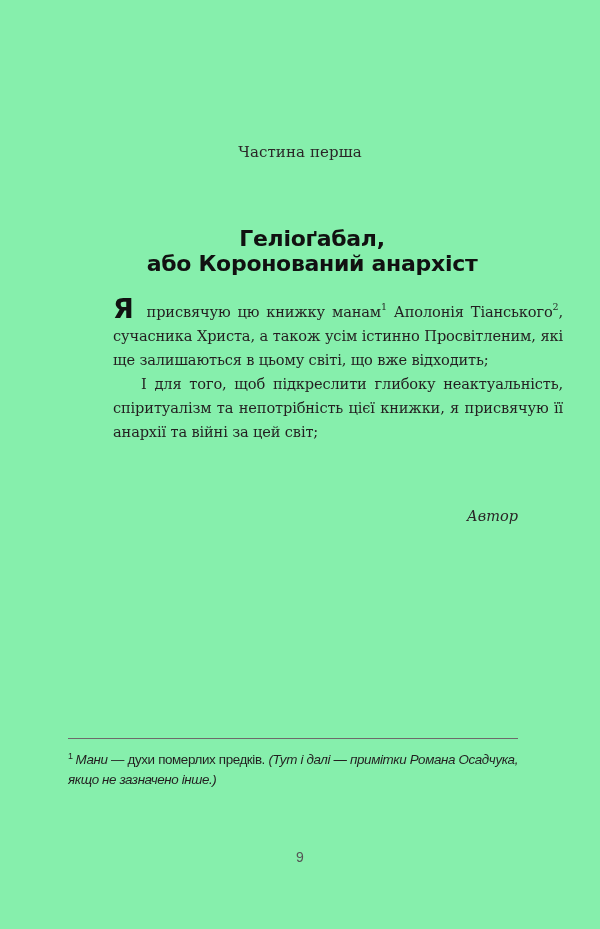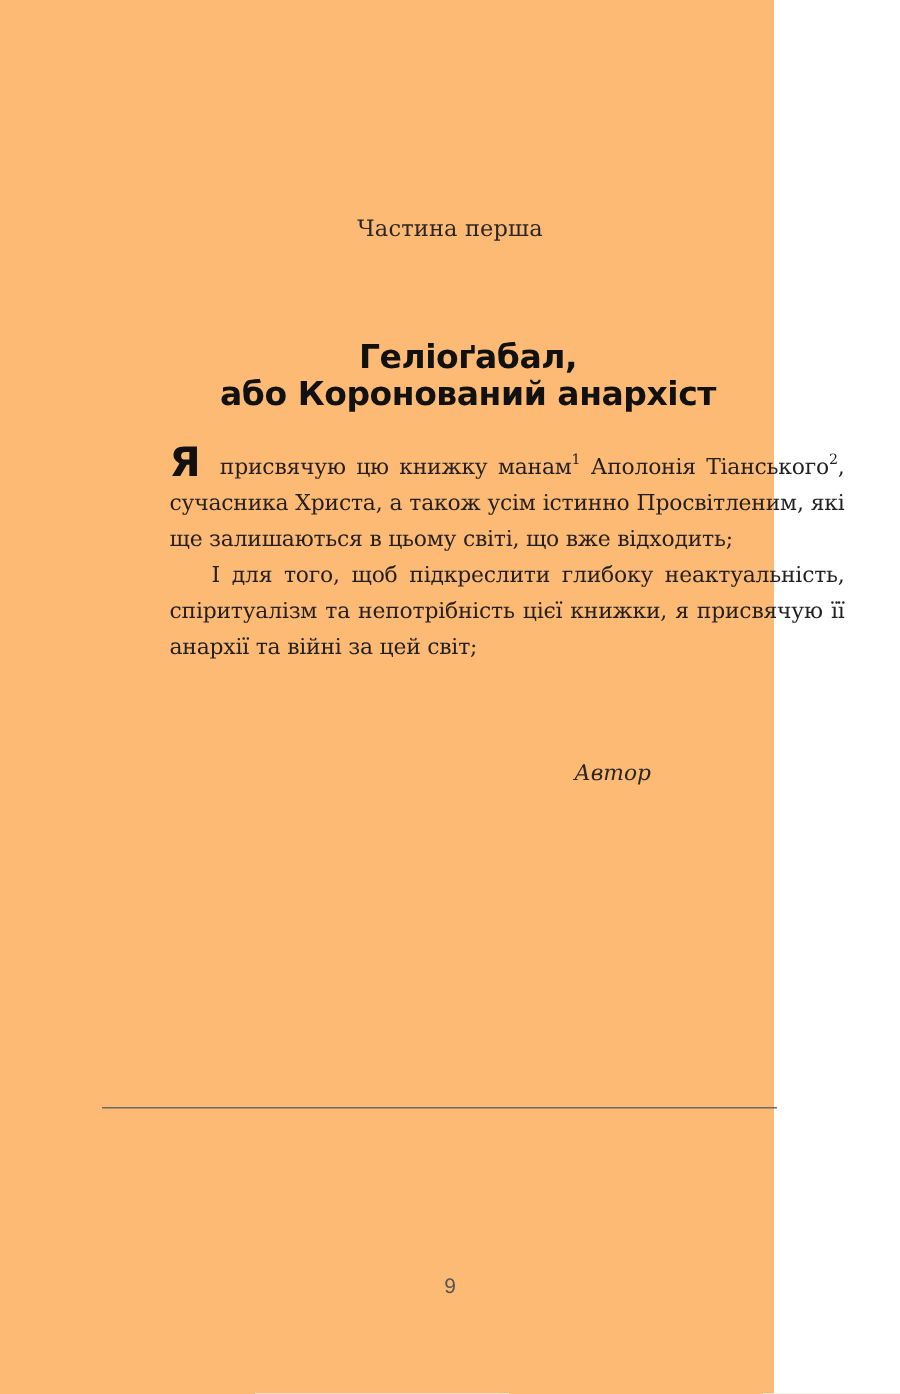--- a/index.html
+++ b/index.html
@@ -10,22 +10,22 @@
     body {
       width: 600px;
       height: 929px;
       position: relative;
       overflow: hidden;
       color: #231f20;
     }
     .page {
       position: absolute;
       left: 0; top: 0;
-      width: 516px; height: 929px;
-      background: #fdba74;
+      width: 600px; height: 929px;
+      background: #86efac;
     }
     .part-label {
       position: absolute;
       top: 143px;
       left: 0;
       width: 600px;
       text-align: center;
       font-family: "DejaVu Serif", serif;
       font-size: 15px;
       color: #2a2627;
@@ -141,17 +141,18 @@
   <div class="body-text">
     <p class="first"><span class="dropcap">Я</span><span> присвячую цю книжку манам</span><sup class="fnref">1</sup><span> Аполонія Тіанського</span><sup class="fnref">2</sup><span>, сучасника Христа, а також усім істинно Просвітленим, які ще залишаються в цьому світі, що вже відходить;</span></p>
     <p>І для того, щоб підкреслити глибоку неактуальність, спіритуалізм та непотрібність цієї книжки, я присвячую її анархії та війні за цей світ;</p>
   </div>
 
   <div class="signature">Автор</div>
 
   <div class="footnote-rule"></div>
 
   <div class="footnotes">
+    <p><span class="num">1</span><i>Мани</i><span> — </span><span>духи померлих предків. </span><i>(Тут і далі — примітки Романа Осадчука, якщо не зазначено інше.)</i></p>
   </div>
 
   <div class="page-number">9</div>
 
 </div>
 
 </body></html>

